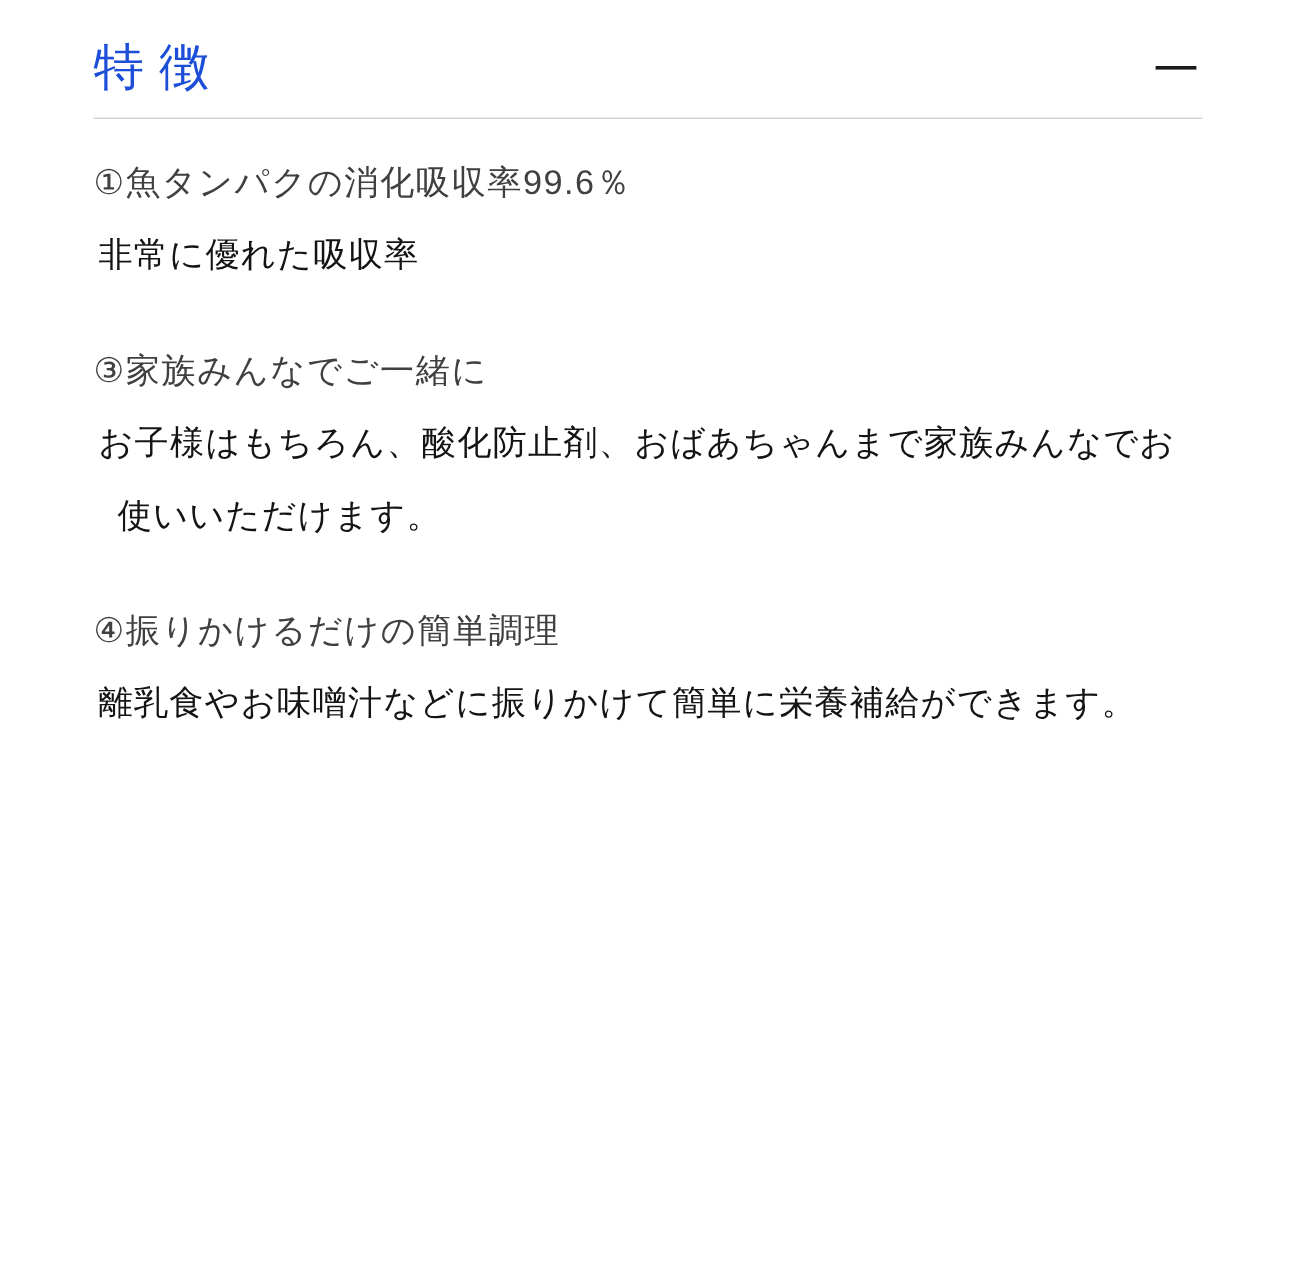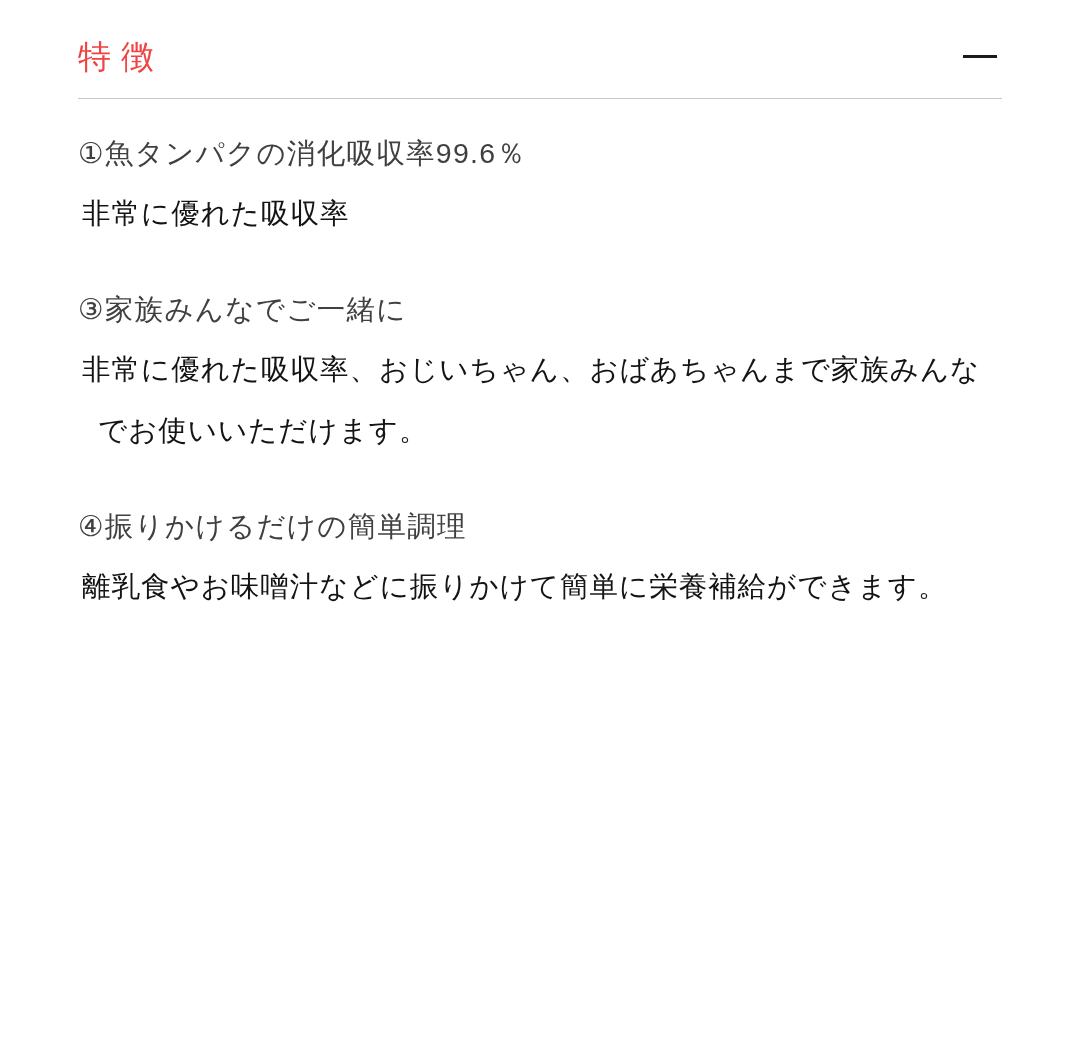--- a/index.html
+++ b/index.html
@@ -23,23 +23,23 @@
   }
   .section-header {
     display: flex;
     align-items: center;
     justify-content: space-between;
     height: 98px;
     padding-top: 14px;
     box-sizing: border-box;
   }
   .section-title {
-    font-size: 33px;
+    font-size: 42px;
     letter-spacing: 0.30em;
-    color: #ef4444;
+    color: #1d4ed8;
     font-weight: 400;
     line-height: 1;
   }
   .collapse-toggle {
     width: 44px;
     height: 44px;
     display: flex;
     align-items: center;
     justify-content: center;
     cursor: pointer;
@@ -102,21 +102,21 @@
   <div class="divider"></div>
 
   <div class="body-block">
     <p class="lead">①魚タンパクの消化吸収率99.6％</p>
     <p class="desc nowrap">非常に優れた吸収率</p>
   </div>
 
 
   <div class="body-block">
     <p class="lead">③家族みんなでご一緒に</p>
-    <p class="desc">非常に優れた吸収率、おじいちゃん、おばあちゃんまで家族みんなでお使いいただけます。</p>
+    <p class="desc">お子様はもちろん、酸化防止剤、おばあちゃんまで家族みんなでお使いいただけます。</p>
   </div>
 
   <div class="body-block">
     <p class="lead">④振りかけるだけの簡単調理</p>
     <p class="desc">離乳食やお味噌汁などに振りかけて簡単に栄養補給ができます。</p>
   </div>
 
 </div>
 
 </body></html>

